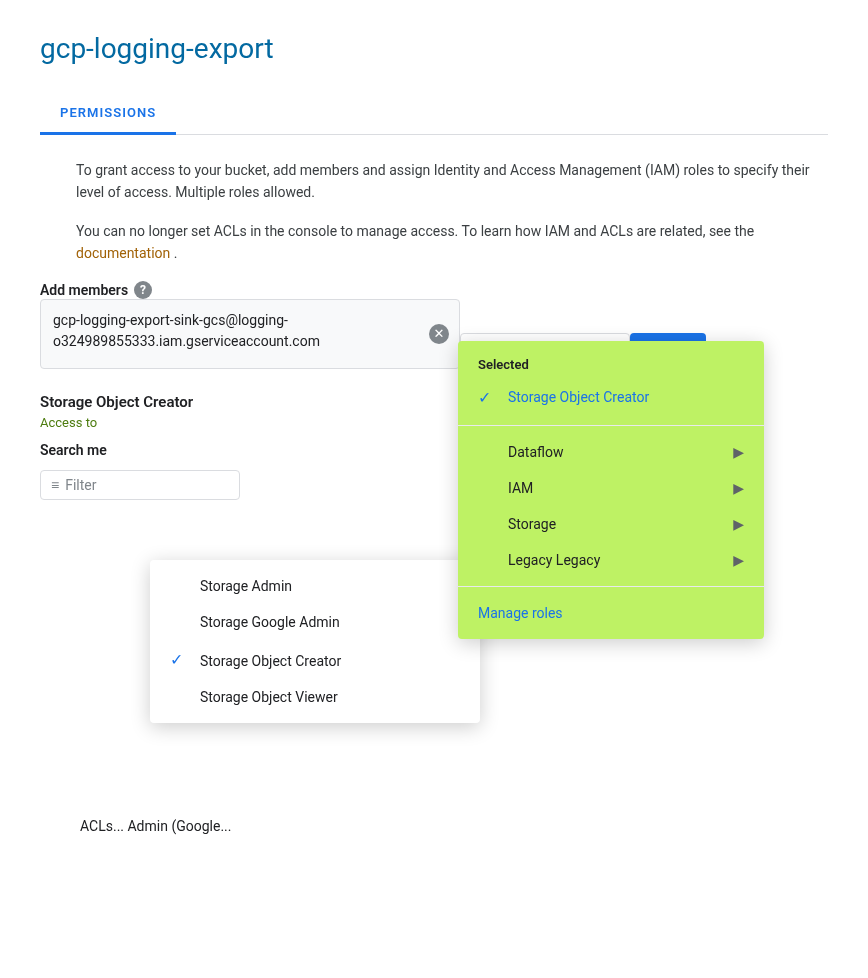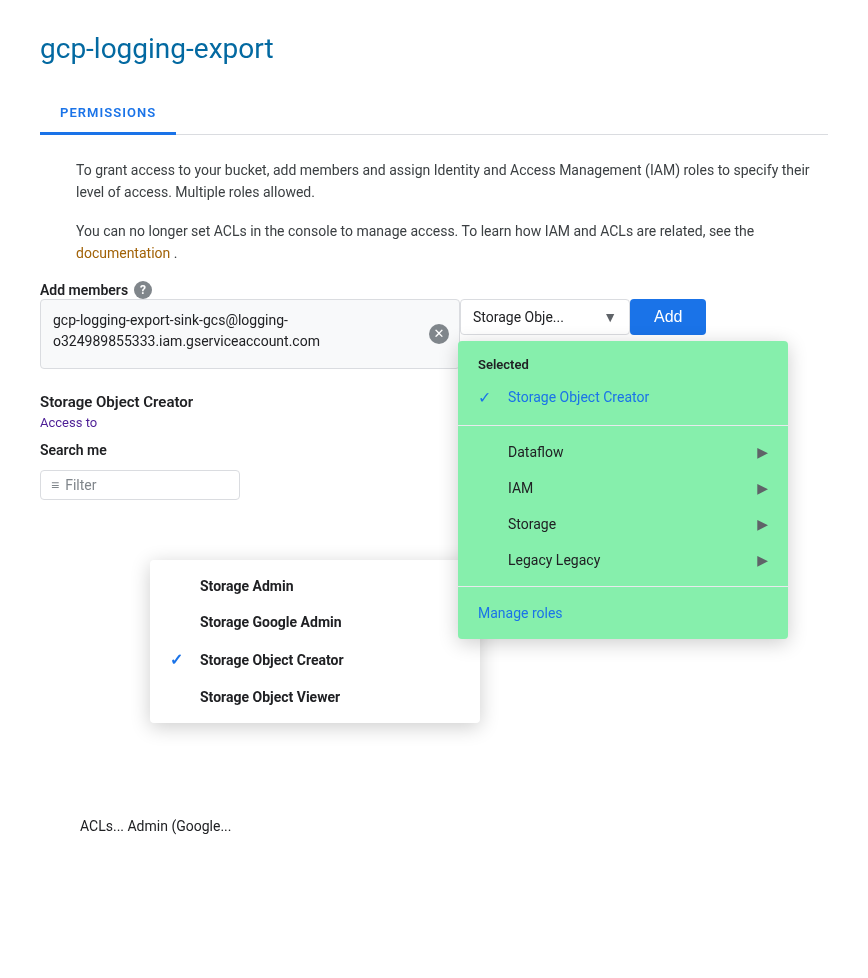--- a/index.html
+++ b/index.html
@@ -72,21 +72,21 @@
       color: #fff;
       font-size: 12px;
       display: flex;
       align-items: center;
       justify-content: center;
       cursor: pointer;
       font-weight: 700;
     }
     .members-row {
       display: flex;
-      align-items: flex-start;
+      align-items: flex-end;
       margin-bottom: 24px;
       position: relative;
     }
     .member-input-box {
       width: 420px;
       min-height: 70px;
       border: 1px solid #dadce0;
       border-radius: 4px;
       padding: 10px 36px 10px 12px;
       background: #f8f9fa;
@@ -149,21 +149,21 @@
       margin-bottom: 12px;
     }
     .storage-object-title {
       font-size: 15px;
       font-weight: 600;
       color: #202124;
       margin-bottom: 4px;
     }
     .storage-object-desc {
       font-size: 13px;
-      color: #4c1d95;
+      color: #4d7c0f;
     }
     .search-row {
       display: flex;
       align-items: center;
       gap: 8px;
       margin-top: 12px;
     }
     .filter-input {
       display: flex;
       align-items: center;
@@ -174,22 +174,22 @@
       color: #80868b;
       font-size: 14px;
       width: 200px;
       background: #fff;
     }
     
     .dropdown-overlay {
       position: absolute;
       top: 42px;
       left: 418px;
-      width: 330px;
-      background: #86efac;
+      width: 306px;
+      background: #bef264;
       border-radius: 4px;
       box-shadow: 0 4px 20px rgba(0,0,0,0.2);
       z-index: 100;
       padding: 8px 0;
     }
     .dropdown-section-label {
       font-size: 13px;
       font-weight: 600;
       color: #202124;
       padding: 8px 20px 6px 20px;
@@ -236,27 +236,26 @@
       left: 150px;
       width: 330px;
       background: #fff;
       border-radius: 4px;
       box-shadow: 0 4px 20px rgba(0,0,0,0.2);
       z-index: 99;
       padding: 8px 0;
     }
     .left-dropdown-item {
       display: flex;
-      align-items: center;
+      align-items: flex-end;
       padding: 10px 20px;
       cursor: pointer;
       font-size: 14px;
       color: #202124;
       gap: 10px;
-      font-weight: bold;
     }
     .left-dropdown-item.active-item {
       color: #202124;
     }
     .bottom-truncated {
       font-size: 14px;
       color: #202124;
       padding: 8px 40px;
     }
   </style>

